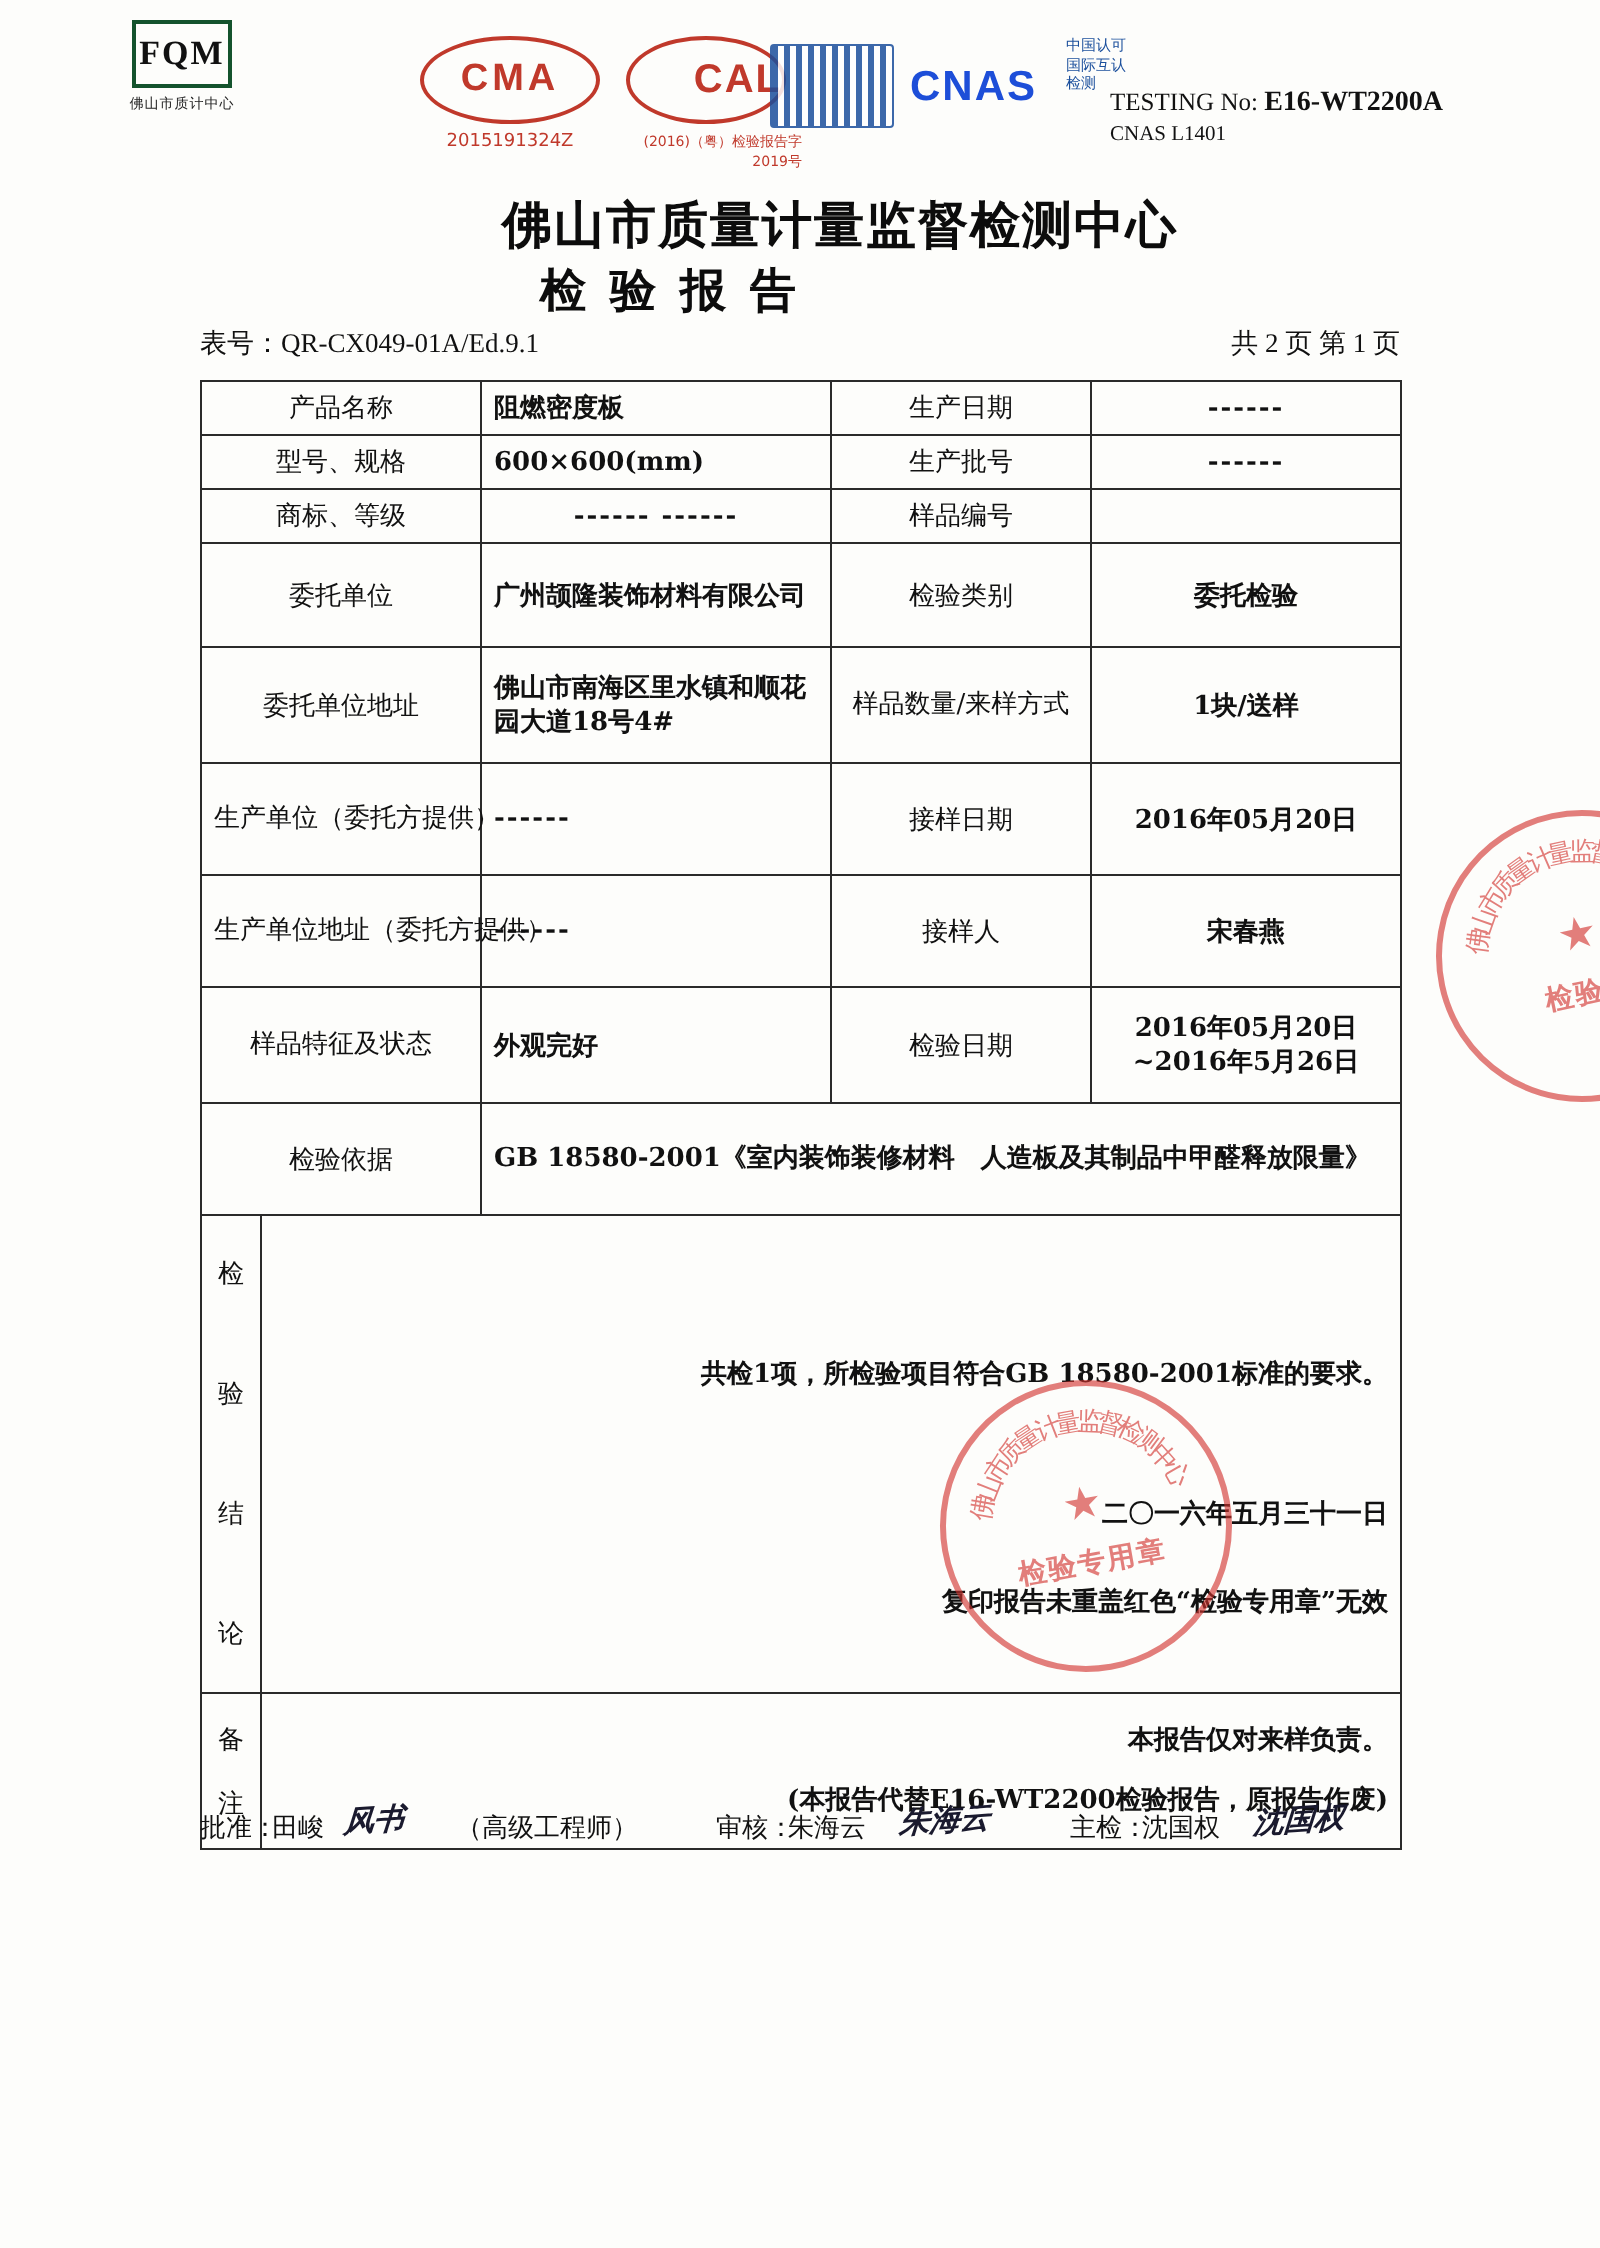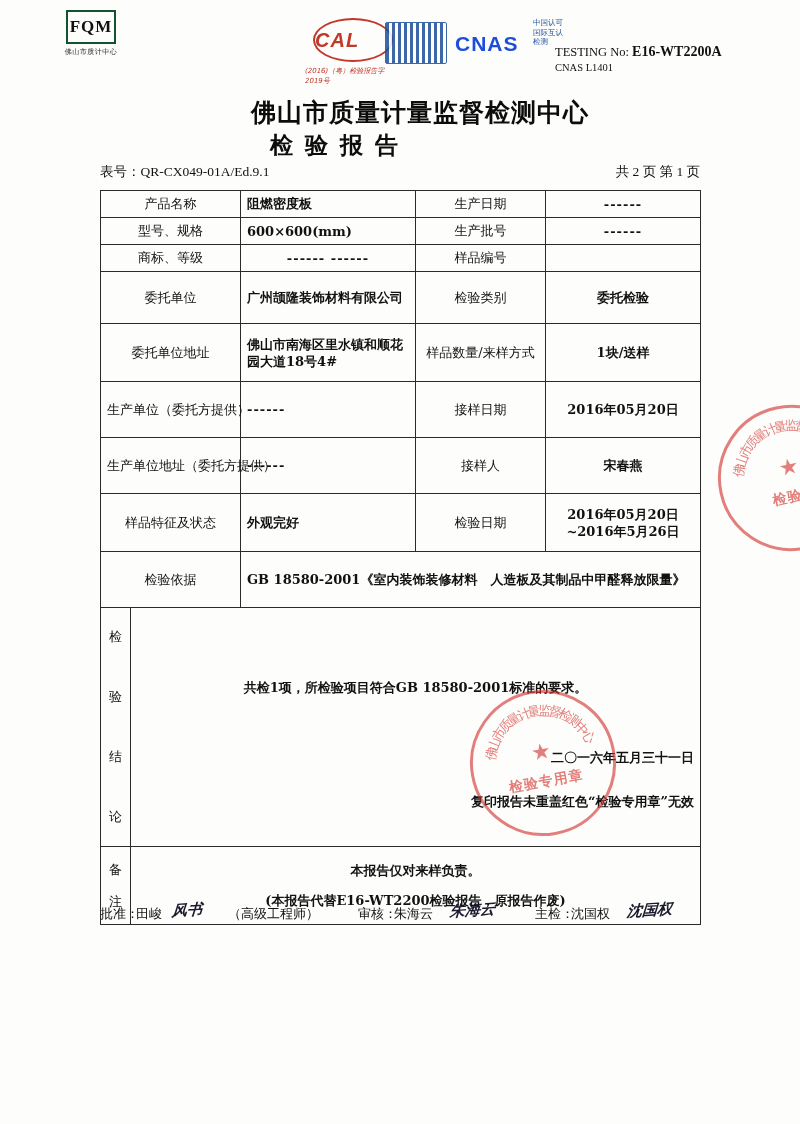--- a/index.html
+++ b/index.html
@@ -82,22 +82,21 @@
     font-size: 9px;
     color: #c0392b;
     margin-top: 4px;
   }
 
   .cal {
     position: absolute;
     left: 305px;
     top: 10px;
     width: 96px;
-    text-align: left;
-    font-style: italic;
+    text-align: right;
   }
   .cal-ellipse {
     width: 76px;
     height: 40px;
     border: 2.5px solid #c0392b;
     border-radius: 50%;
     margin: 0 auto;
     color: #c0392b;
     font-family: "Liberation Sans", sans-serif;
     font-weight: bold;
@@ -252,21 +251,21 @@
   .concl-sign {
     text-align: right;
     font-weight: bold;
     font-size: 13.5px;
     line-height: 24px;
   }
   .remark-body {
     font-weight: bold;
     font-size: 13.5px;
     line-height: 30px;
-    text-align: center;
+    text-align: right;
   }
 
   
   .sign-row {
     position: absolute;
     left: 100px;
     top: 905px;
     width: 600px;
     font-size: 13px;
     font-family: "DejaVu Serif", serif;
@@ -341,20 +340,24 @@
 
 <div class="page">
 
   <div class="logo-row">
 
     <div class="fqm">
       <div class="fqm-box">FQM</div>
       <div class="fqm-cap">佛山市质计中心</div>
     </div>
 
+    <div class="cma">
+      <div class="cma-ellipse">CMA</div>
+      <div class="cma-num">2015191324Z</div>
+    </div>
 
     <div class="cal">
       <div class="cal-ellipse">CAL</div>
       <div class="cal-num">(2016)（粤）检验报告字2019号</div>
     </div>
 
     <div class="cnas-mark">
       <div class="bars"></div>
     </div>
     <div class="cnas-text">CNAS</div>
@@ -443,21 +446,21 @@
           <div style="height:42px"></div>
           <div>验</div>
           <div style="height:42px"></div>
           <div>结</div>
           <div style="height:42px"></div>
           <div>论</div>
         </td>
         <td colspan="4" style="border-bottom:none;height:44px"></td>
       </tr>
       <tr>
-        <td colspan="4" class="concl-body" style="border-top:none;border-bottom:none;height:48px;text-align:center">共检1项，所检验项目符合GB 18580-2001标准的要求。</td>
+        <td colspan="4" class="concl-body" style="border-top:none;border-bottom:none;height:48px;text-align:right">共检1项，所检验项目符合GB 18580-2001标准的要求。</td>
       </tr>
       <tr>
         <td colspan="4" class="concl-sign" style="border-top:none;border-bottom:none;height:48px;padding-top:18px">二〇一六年五月三十一日</td>
       </tr>
       <tr>
         <td colspan="4" class="concl-sign" style="border-top:none;height:52px;vertical-align:top">复印报告未重盖红色“检验专用章”无效</td>
       </tr>
 
       <tr style="height:78px">
         <td class="concl-char">

